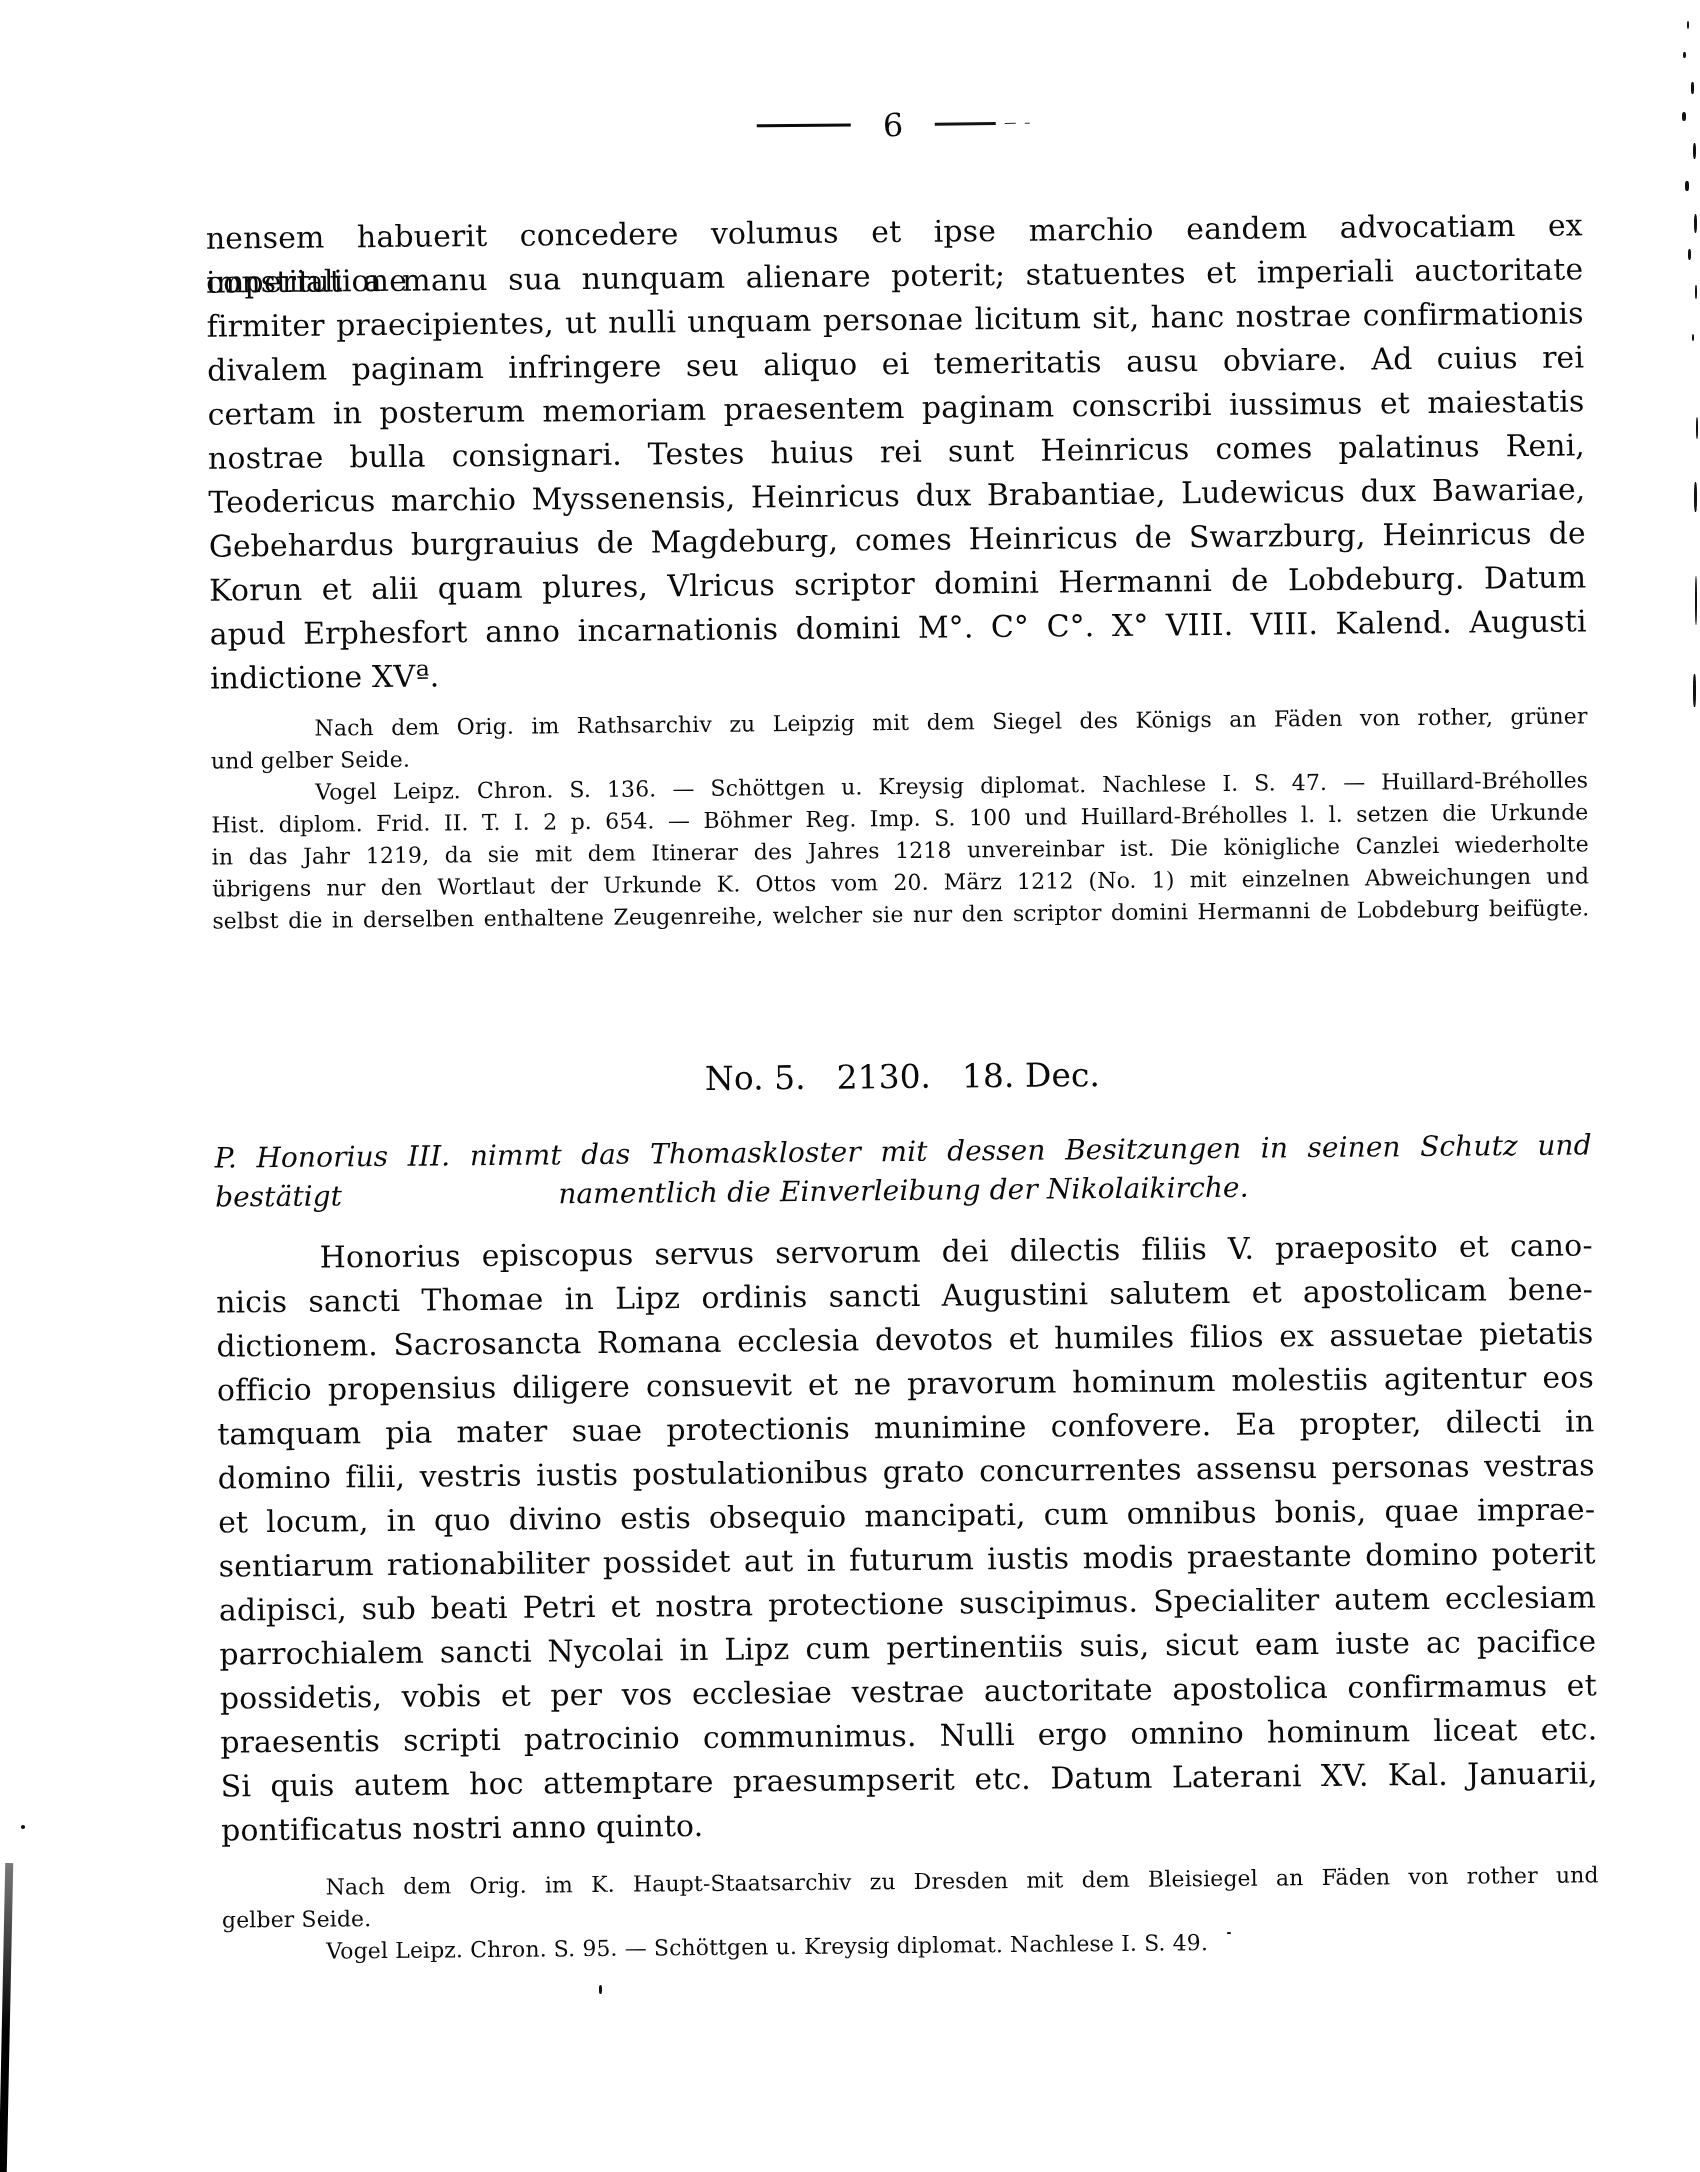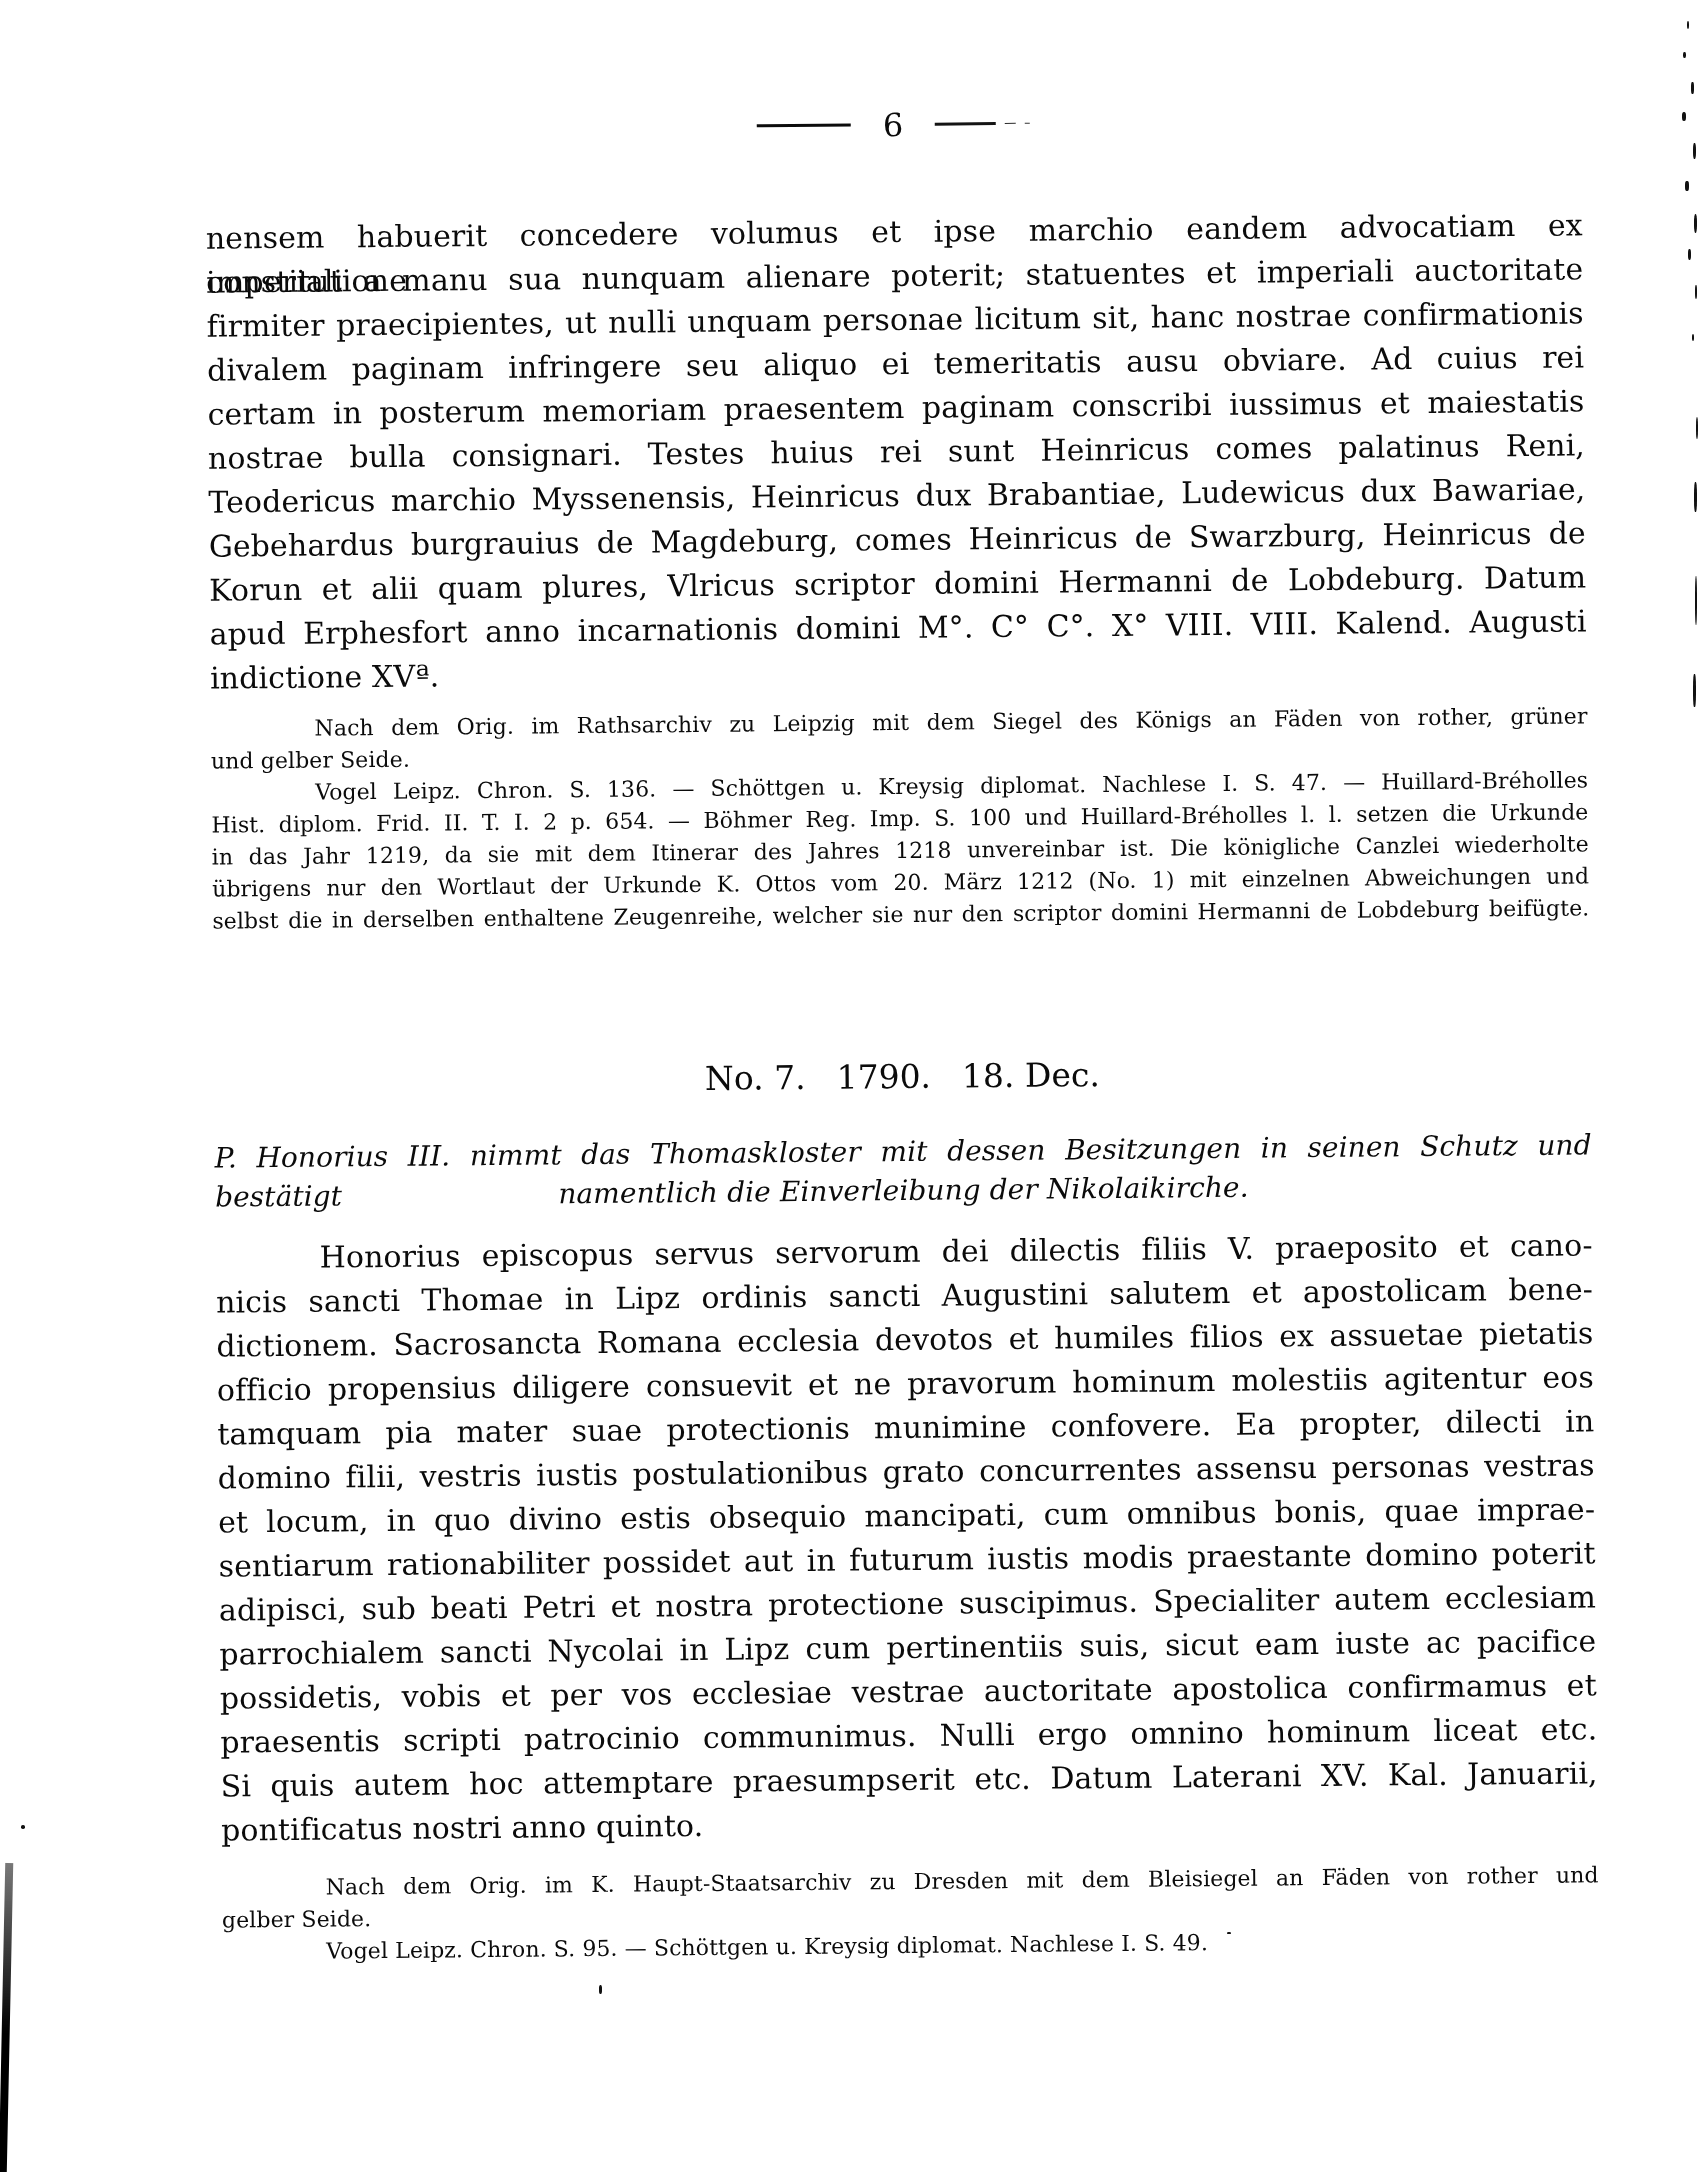--- a/index.html
+++ b/index.html
@@ -108,22 +108,22 @@
       <div class="nl j ind">Nach dem Orig. im Rathsarchiv zu Leipzig mit dem Siegel des Königs an Fäden von rother, grüner</div>
       <div class="nl last">und gelber Seide.</div>
       <div class="nl j ind">Vogel Leipz. Chron. S. 136. — Schöttgen u. Kreysig diplomat. Nachlese I. S. 47. — Huillard-Bréholles</div>
       <div class="nl j">Hist. diplom. Frid. II. T. I. 2 p. 654. — Böhmer Reg. Imp. S. 100 und Huillard-Bréholles l. l. setzen die Urkunde</div>
       <div class="nl j">in das Jahr 1219, da sie mit dem Itinerar des Jahres 1218 unvereinbar ist. Die königliche Canzlei wiederholte</div>
       <div class="nl j">übrigens nur den Wortlaut der Urkunde K. Ottos vom 20. März 1212 (No. 1) mit einzelnen Abweichungen und</div>
       <div class="nl j">selbst die in derselben enthaltene Zeugenreihe, welcher sie nur den scriptor domini Hermanni de Lobdeburg beifügte.</div>
     </div>
 
     <div class="heading">
-      <span>No. 7.</span>
-      <span>1790.</span>
+      <span>No. 5.</span>
+      <span>2130.</span>
       <span>18. Dec.</span>
     </div>
 
     <div class="summary">
       <div class="sl j">P. Honorius III. nimmt das Thomaskloster mit dessen Besitzungen in seinen Schutz und bestätigt</div>
       <div class="sl c">namentlich die Einverleibung der Nikolaikirche.</div>
     </div>
 
     <div class="para body2">
       <div class="bl j ind">Honorius episcopus servus servorum dei dilectis filiis V. praeposito et cano-</div>

